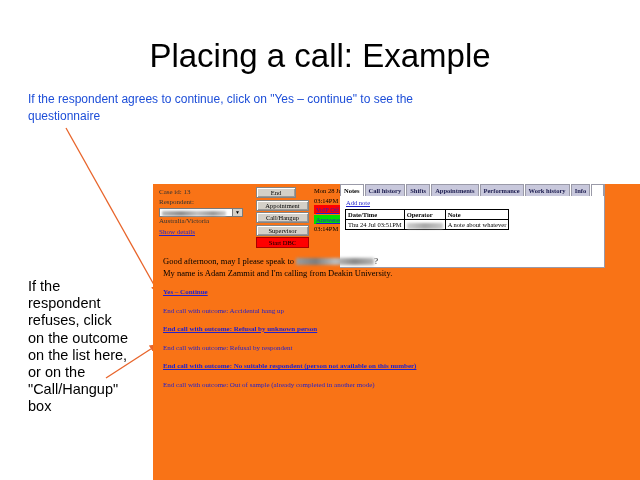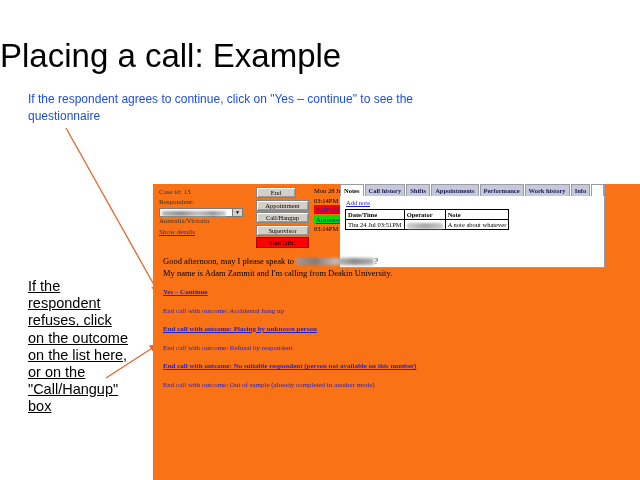--- a/index.html
+++ b/index.html
@@ -3,32 +3,32 @@
 <meta charset="utf-8">
 <style>
   html,body{margin:0;padding:0;}
   body{
     width:640px;height:480px;background:#ffffff;overflow:hidden;
     font-family:"Liberation Sans", sans-serif;
     position:relative;
   }
   
   #slide-title{
-    position:absolute;left:0;top:36px;width:640px;text-align:left;
+    position:absolute;left:0;top:36px;width:640px;text-align:center;
     font-size:33px;line-height:40px;color:#000;font-weight:400;
     letter-spacing:0px;
   }
   
   #callout-top{
     position:absolute;left:28px;top:91px;width:430px;
     font-size:12px;line-height:17px;color:#1d4ed8;
   }
   #callout-left{
     position:absolute;left:28px;top:278px;width:100px;
-    font-size:14.5px;line-height:17.2px;color:#000;text-decoration:underline;
+    font-size:14.5px;line-height:17.2px;color:#000;
   }
   
   .arrow-svg{position:absolute;pointer-events:none;}
   #arrow-top{left:55px;top:122px;}
   #arrow-bottom{left:100px;top:330px;}
 
   
   #app-screenshot{
     position:absolute;left:153px;top:184px;width:487px;height:334px;
     background:#f97316;
@@ -205,19 +205,19 @@
 
   <div id="script-area">
     <div class="script-line">
       <span>Good afternoon, may I please speak to </span><span class="blur-name"></span><span>?</span>
     </div>
     <div class="script-line">My name is Adam Zammit and I'm calling from Deakin University.</div>
 
     <div id="outcome-list">
       <span class="outcome-link u">Yes – Continue</span>
       <span class="outcome-link n">End call with outcome: Accidental hang up</span>
-      <span class="outcome-link u">End call with outcome: Placing by unknown person</span>
+      <span class="outcome-link u">End call with outcome: Refusal by unknown person</span>
       <span class="outcome-link n">End call with outcome: Refusal by respondent</span>
       <span class="outcome-link u">End call with outcome: No suitable respondent (person not available on this number)</span>
       <span class="outcome-link n">End call with outcome: Out of sample (already completed in another mode)</span>
     </div>
   </div>
 </div>
 
 </body></html>

